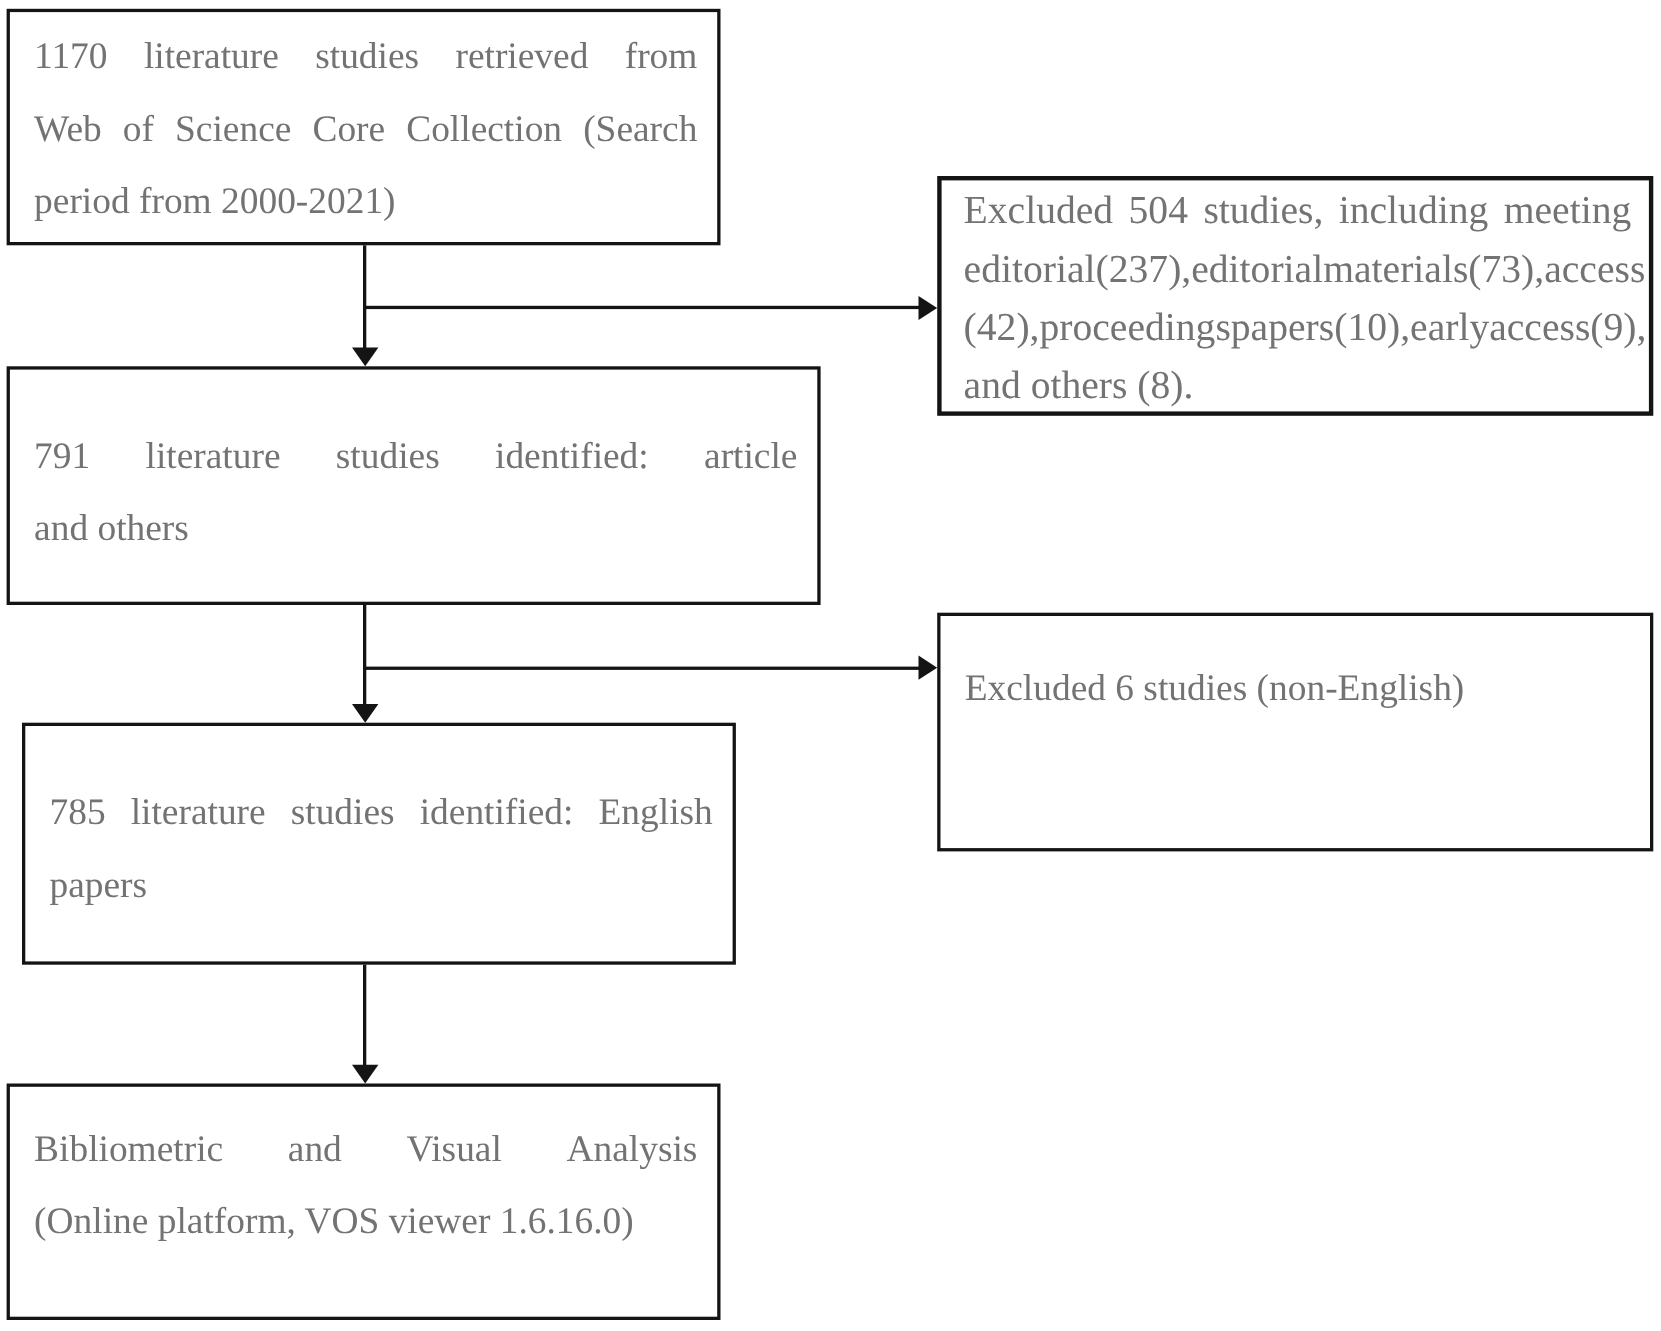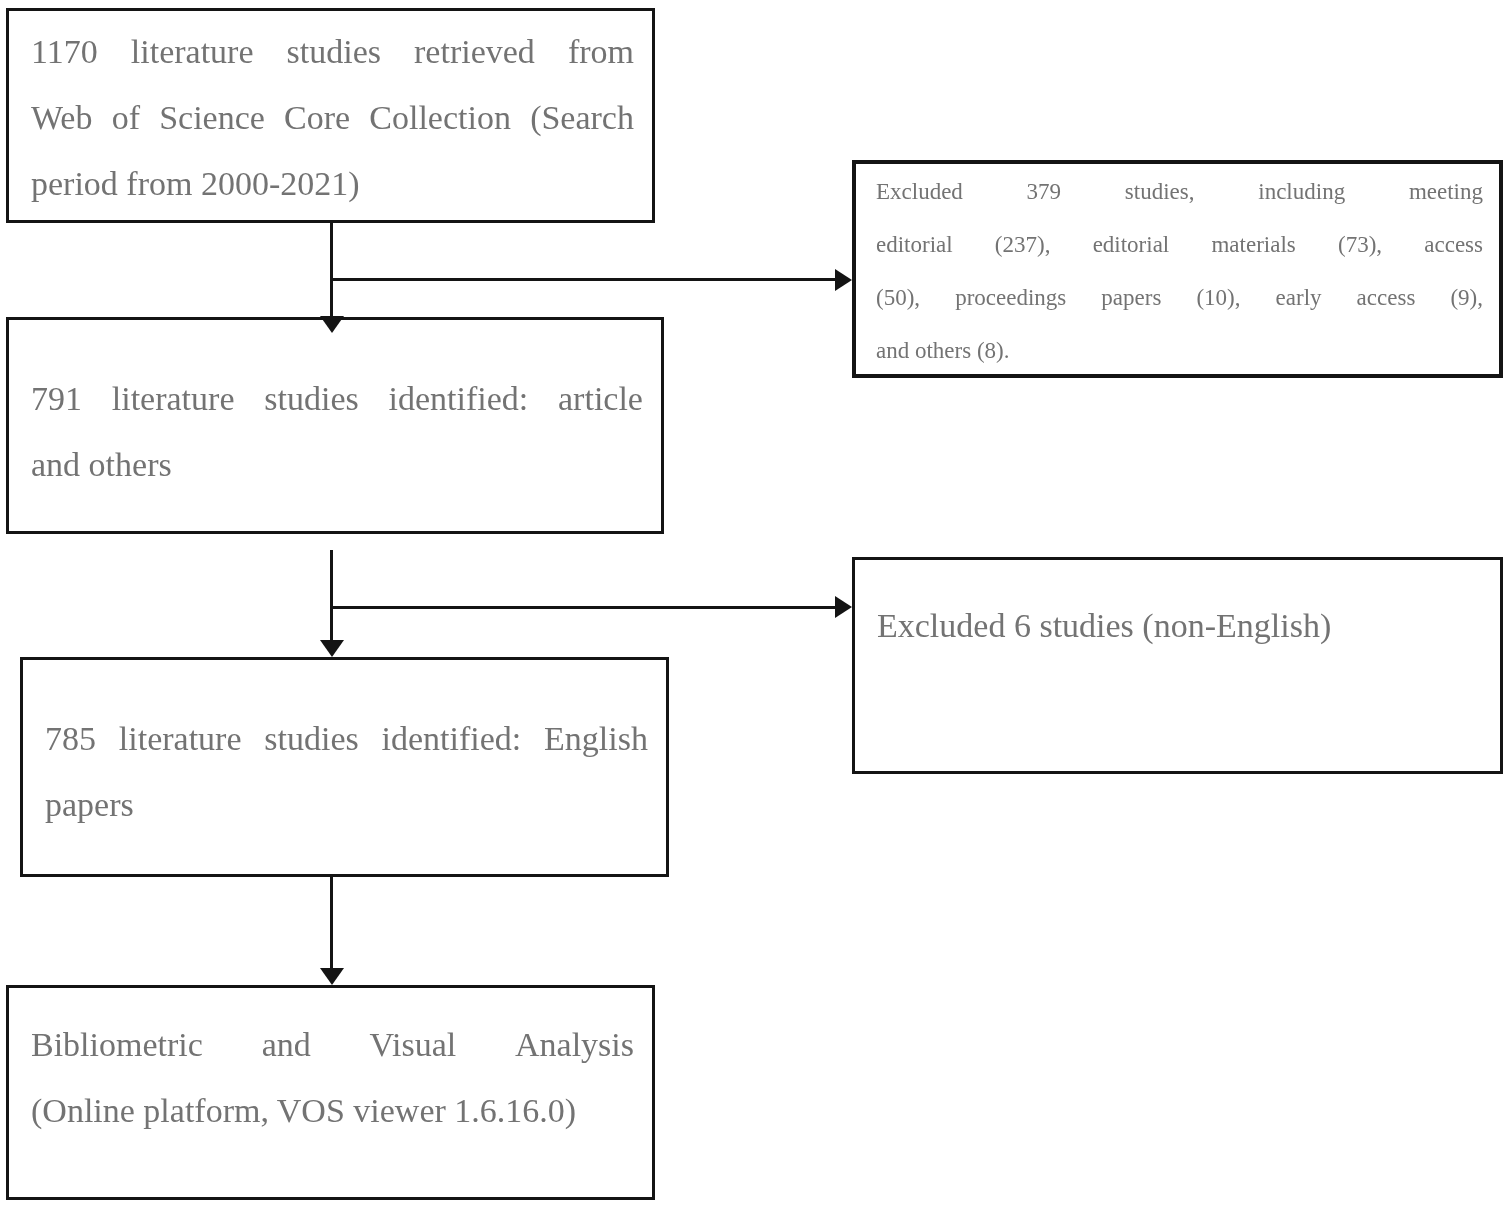--- a/index.html
+++ b/index.html
@@ -29,27 +29,27 @@
     line-height: 66px;
     height: 66px;
     white-space: nowrap;
   }
   .fbox .line.just {
     display: flex;
     justify-content: space-between;
   }
   
   .box-a { left: 6px;  top: 8px;   width: 649px; height: 215px; padding-top: 8px; }
-  .box-b { left: 6px;  top: 317px; width: 658px; height: 217px; padding-top: 46px; }
+  .box-b { left: 6px;  top: 333px; width: 740px; height: 217px; padding-top: 46px; }
   .box-c { left: 20px;  top: 657px; width: 649px; height: 220px; padding-top: 46px; }
   .box-d { left: 6px;  top: 985px; width: 649px; height: 215px; padding-top: 24px; }
   
   .box-e {
     left: 852px; top: 160px; width: 651px; height: 218px;
-    border-width: 4px; font-size: 23px;
+    border-width: 4px; font-size: 36px;
     padding-top: 1px; padding-left: 20px; padding-right: 16px;
   }
   .box-e .line { line-height: 53px; height: 53px; }
   .box-f {
     left: 852px; top: 557px; width: 651px; height: 217px;
     padding-top: 44px;
   }
   .box-f .line { line-height: 44px; height: 44px; }
 
   
@@ -106,35 +106,35 @@
         <span>Core</span>
         <span>Collection</span>
         <span>(Search</span>
       </div>
       <div class="line">period from 2000-2021)</div>
     </div>
 
   <div class="fbox box-e">
       <div class="line just">
         <span>Excluded</span>
-        <span>379</span>
+        <span>504</span>
         <span>studies,</span>
         <span>including</span>
         <span>meeting</span>
       </div>
       <div class="line just">
         <span>editorial</span>
         <span>(237),</span>
         <span>editorial</span>
         <span>materials</span>
         <span>(73),</span>
         <span>access</span>
       </div>
       <div class="line just">
-        <span>(50),</span>
+        <span>(42),</span>
         <span>proceedings</span>
         <span>papers</span>
         <span>(10),</span>
         <span>early</span>
         <span>access</span>
         <span>(9),</span>
       </div>
       <div class="line">and others (8).</div>
     </div>
 

